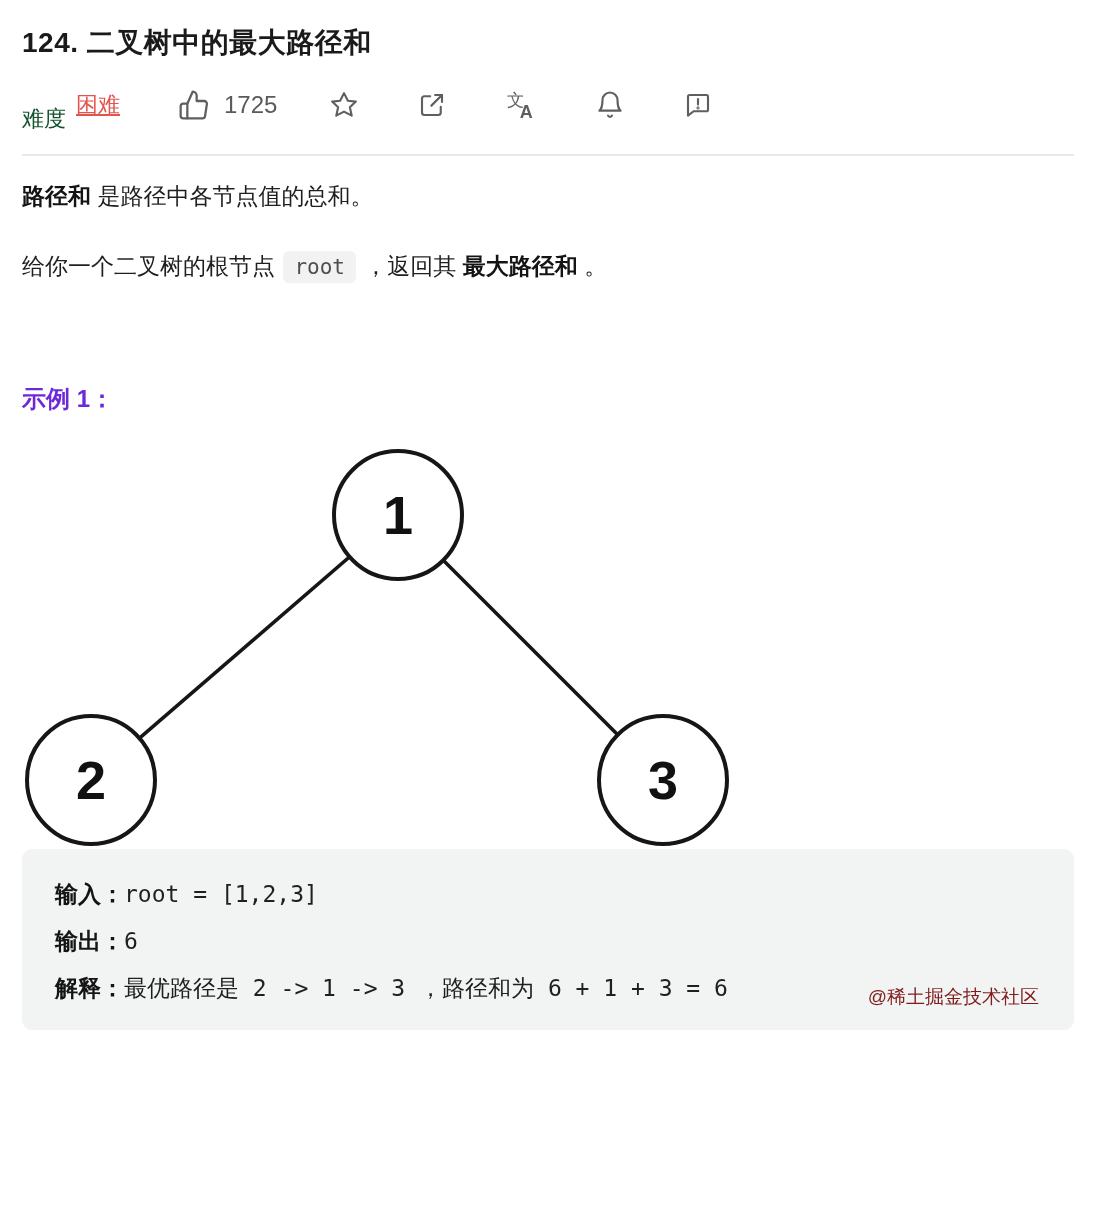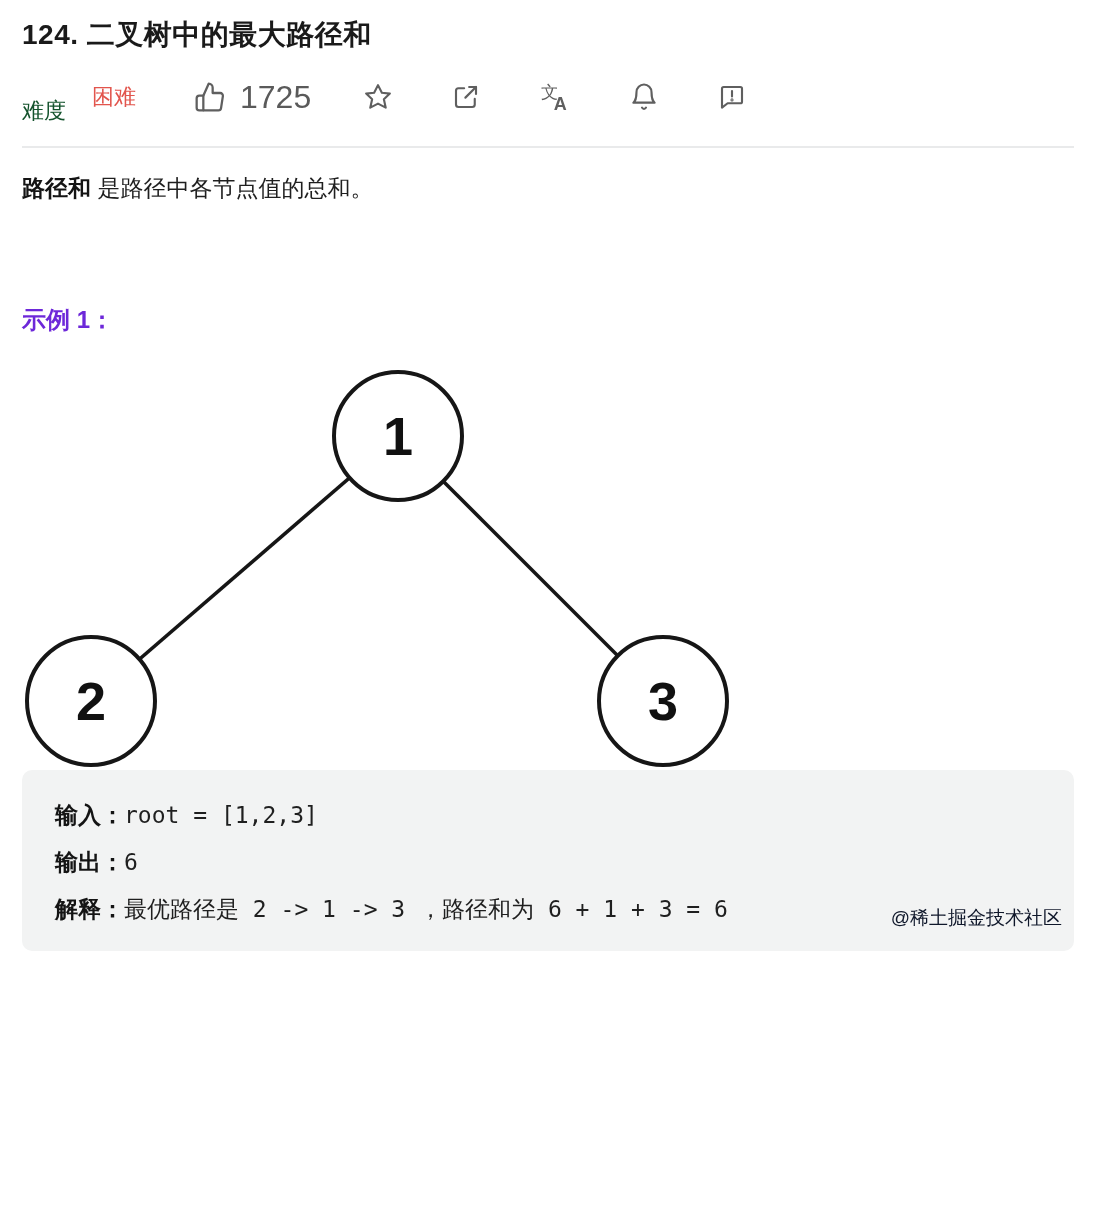--- a/index.html
+++ b/index.html
@@ -4,52 +4,52 @@
 <style>
   * { margin: 0; padding: 0; box-sizing: border-box; }
   html, body { background: #ffffff; }
   body {
     width: 1096px;
     height: 1212px;
     font-family: "Liberation Sans", sans-serif;
     color: #1f1f1f;
     overflow: hidden;
   }
-  .page { padding: 18px 22px 20px 22px; }
+  .page { padding: 26px 22px 20px 22px; }
 
   
   .title {
     font-size: 28px;
     line-height: 34px;
     font-weight: 700;
     color: #1a1a1a;
     letter-spacing: 0.5px;
   }
   .meta-row {
     margin-top: 28px;
     height: 34px;
     display: flex;
     align-items: center;
     color: #5a5a5a;
     font-size: 22px;
   }
   .diff-label { color: #14532d; margin-top: 28px; }
-  .diff-value { margin-left: 26px; font-weight: 400; }
+  .diff-value { margin-left: 10px; font-weight: 400; text-decoration: underline; }
   .icon-btn {
     background: none;
     border: none;
     padding: 0;
     cursor: pointer;
     display: flex;
     align-items: center;
     color: #5f5f5f;
   }
   .icon-btn svg { display: block; }
   .like-btn { margin-left: 58px; }
-  .like-count { margin-left: 14px; font-size: 32px; color: #5a5a5a; }
+  .like-count { margin-left: 14px; font-size: 24px; color: #5a5a5a; }
   .star-btn { margin-left: 52px; }
   .share-btn, .translate-btn, .bell-btn, .feedback-btn { margin-left: 58px; }
 
   .divider {
     margin-top: 32px;
     height: 2px;
     background: #e9eaeb;
   }
 
   
@@ -99,24 +99,24 @@
     color: #1f1f1f;
     white-space: pre-wrap;
   }
   .example-line .lbl {
     font-family: Liberation Serif, serif;
     font-weight: 700;
     color: #141414;
   }
   .watermark {
     position: absolute;
-    right: 12px;
+    right: 35px;
     bottom: 10px;
     font-size: 19px;
-    color: #0f172a;
+    color: #7f1d1d;
   }
 </style>
 </head>
 <body>
 
 <div class="page">
 
   <h1 class="title">124. 二叉树中的最大路径和</h1>
 
   <div class="meta-row">
@@ -178,20 +178,21 @@
         </svg>
       </span>
     </button>
   </div>
 
   <div class="divider"></div>
 
 
   <p class="para p2"><b>路径和</b><span> 是路径中各节点值的总和。</span></p>
 
+  <p class="para p3"><span>给你一个二叉树的根节点 </span><code class="inline-code">root</code><span> ，返回其 </span><b>最大路径和</b><span> 。</span></p>
 
   <div class="example-heading">示例 1：</div>
 
   <div class="tree-wrap">
     <svg width="730" height="404" viewBox="0 0 730 404">
       <g stroke="#161616" stroke-width="3.6">
         <line x1="376" y1="68" x2="69" y2="333"></line>
         <line x1="376" y1="68" x2="641" y2="333"></line>
       </g>
       <g fill="#ffffff" stroke="#161616" stroke-width="4">

